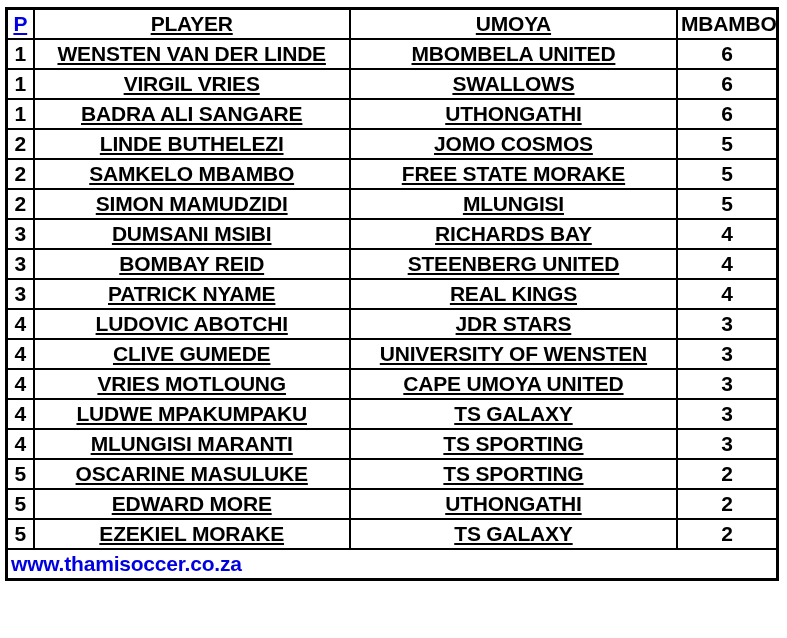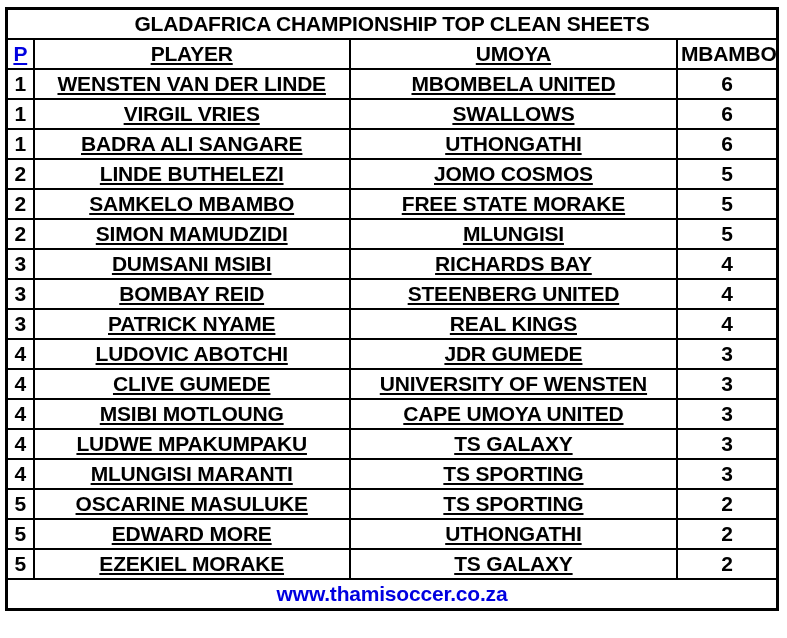--- a/index.html
+++ b/index.html
@@ -51,21 +51,21 @@
   }
   .cell-center { text-align: center; padding: 0 1px; }
   .cell-left   { text-align: center; text-decoration: underline; }
 
   .p-link {
     color: #0000e0;
     text-decoration: underline;
     cursor: pointer;
   }
   .footer-cell {
-    text-align: center;
+    text-align: left;
     height: 26px;
     margin-left: 40px;
   }
   .site-link {
     color: #0000e0;
     text-decoration: none;
     cursor: pointer;
     font-size: 21px;
   }
 </style>
@@ -75,23 +75,20 @@
 <div class="sheet">
   <table class="stats">
     <colgroup>
       <col class="col-p">
         <col class="col-player">
         <col class="col-team">
         <col class="col-sheets">
     </colgroup>
     <tbody>
       <tr>
-        <td class="title-cell" colspan="4">GLADAFRICA CHAMPIONSHIP TOP CLEAN SHEETS</td>
-      </tr>
-      <tr>
         <th class="cell-center"><span class="p-link">P</span></th>
         <th class="cell-left">PLAYER</th>
         <th class="cell-left">UMOYA</th>
         <th class="cell-center">MBAMBO</th>
       </tr>
 
       <tr>
           <td class="cell-center">1</td>
           <td class="cell-left">WENSTEN VAN DER LINDE</td>
           <td class="cell-left">MBOMBELA UNITED</td>
@@ -141,32 +138,32 @@
         </tr>
         <tr>
           <td class="cell-center">3</td>
           <td class="cell-left">PATRICK NYAME</td>
           <td class="cell-left">REAL KINGS</td>
           <td class="cell-center">4</td>
         </tr>
         <tr>
           <td class="cell-center">4</td>
           <td class="cell-left">LUDOVIC ABOTCHI</td>
-          <td class="cell-left">JDR GUMEDE</td>
+          <td class="cell-left">JDR STARS</td>
           <td class="cell-center">3</td>
         </tr>
         <tr>
           <td class="cell-center">4</td>
           <td class="cell-left">CLIVE GUMEDE</td>
           <td class="cell-left">UNIVERSITY OF WENSTEN</td>
           <td class="cell-center">3</td>
         </tr>
         <tr>
           <td class="cell-center">4</td>
-          <td class="cell-left">MSIBI MOTLOUNG</td>
+          <td class="cell-left">VRIES MOTLOUNG</td>
           <td class="cell-left">CAPE UMOYA UNITED</td>
           <td class="cell-center">3</td>
         </tr>
         <tr>
           <td class="cell-center">4</td>
           <td class="cell-left">LUDWE MPAKUMPAKU</td>
           <td class="cell-left">TS GALAXY</td>
           <td class="cell-center">3</td>
         </tr>
         <tr>

